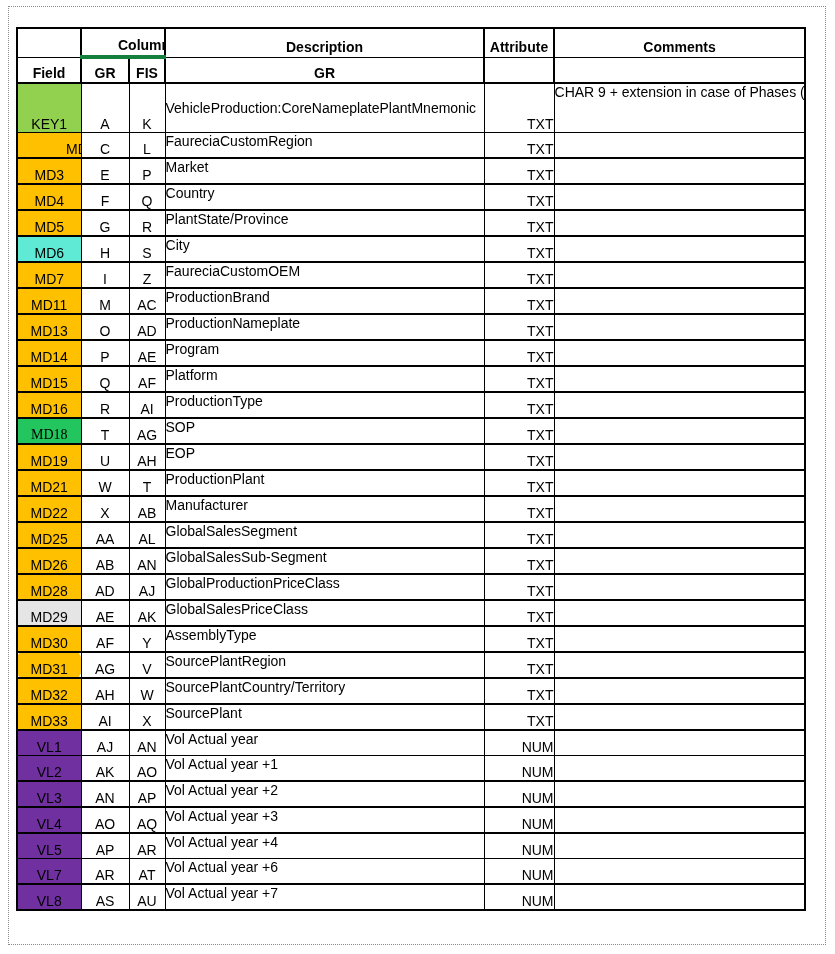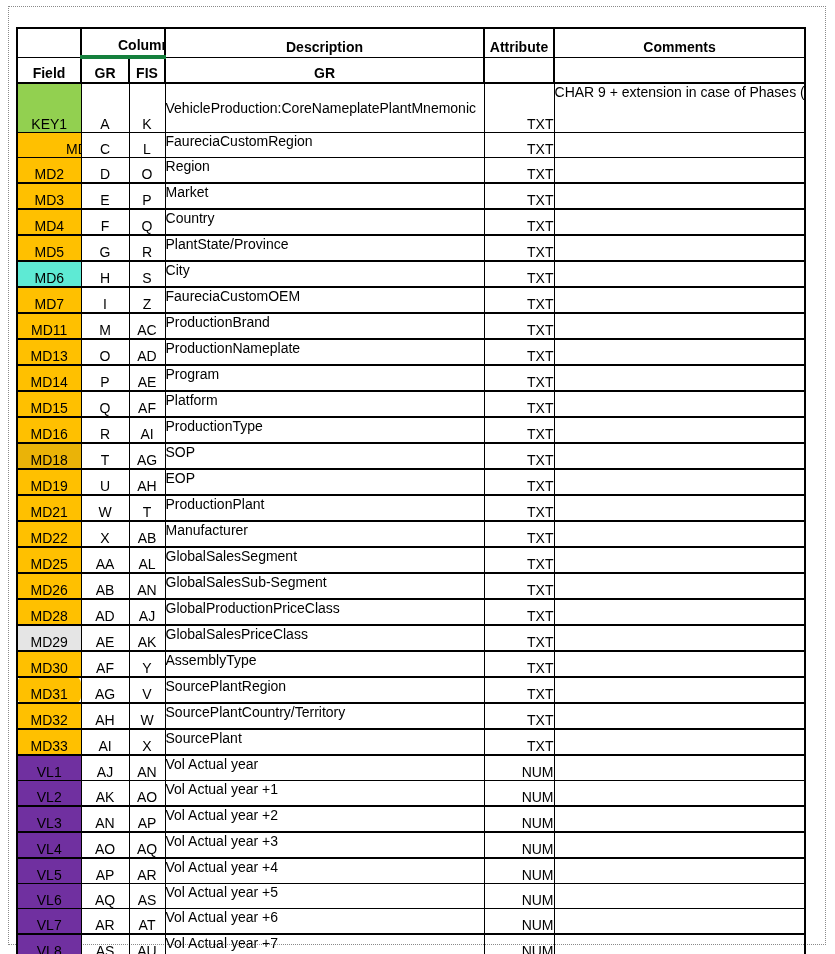--- a/index.html
+++ b/index.html
@@ -81,28 +81,20 @@
     <td class="comm">CHAR 9 + extension in case of Phases (*_PH1 or *_PH2)</td>
   </tr>
       <tr class="row thin">
     <td class="field f-md" style="background: rgb(255, 192, 0); padding-left: 48px;">MD1</td>
     <td class="gr">C</td>
     <td class="fis">L</td>
     <td class="desc">FaureciaCustomRegion</td>
     <td class="attr">TXT</td>
     <td class="comm"></td>
   </tr>
-      <tr class="row thin">
-    <td class="field f-md" style="background: rgb(255, 192, 0);">MD2</td>
-    <td class="gr">D</td>
-    <td class="fis">O</td>
-    <td class="desc">Region</td>
-    <td class="attr">TXT</td>
-    <td class="comm"></td>
-  </tr>
       <tr class="row">
     <td class="field f-md" style="background: rgb(255, 192, 0);">MD3</td>
     <td class="gr">E</td>
     <td class="fis">P</td>
     <td class="desc">Market</td>
     <td class="attr">TXT</td>
     <td class="comm"></td>
   </tr>
       <tr class="row">
     <td class="field f-md" style="background: rgb(255, 192, 0);">MD4</td>
@@ -170,21 +162,21 @@
   </tr>
       <tr class="row">
     <td class="field f-md" style="background: rgb(255, 192, 0);">MD16</td>
     <td class="gr">R</td>
     <td class="fis">AI</td>
     <td class="desc">ProductionType</td>
     <td class="attr">TXT</td>
     <td class="comm"></td>
   </tr>
       <tr class="row">
-    <td class="field f-md" style="background: #eab308;">MD18</td>
+    <td class="field f-md" style="background: #22c55e; font-family: Liberation Serif, serif;">MD18</td>
     <td class="gr">T</td>
     <td class="fis">AG</td>
     <td class="desc">SOP</td>
     <td class="attr">TXT</td>
     <td class="comm"></td>
   </tr>
       <tr class="row">
     <td class="field f-md" style="background: rgb(255, 192, 0);">MD19</td>
     <td class="gr">U</td>
     <td class="fis">AH</td>
@@ -306,28 +298,20 @@
   </tr>
       <tr class="row">
     <td class="field f-vl" style="background: rgb(112, 48, 160);">VL5</td>
     <td class="gr">AP</td>
     <td class="fis">AR</td>
     <td class="desc">Vol Actual year +4</td>
     <td class="attr">NUM</td>
     <td class="comm"></td>
   </tr>
       <tr class="row thin">
-    <td class="field f-vl" style="background: rgb(112, 48, 160);">VL6</td>
-    <td class="gr">AQ</td>
-    <td class="fis">AS</td>
-    <td class="desc">Vol Actual year +5</td>
-    <td class="attr">NUM</td>
-    <td class="comm"></td>
-  </tr>
-      <tr class="row thin">
     <td class="field f-vl" style="background: rgb(112, 48, 160);">VL7</td>
     <td class="gr">AR</td>
     <td class="fis">AT</td>
     <td class="desc">Vol Actual year +6</td>
     <td class="attr">NUM</td>
     <td class="comm"></td>
   </tr>
       <tr class="row">
     <td class="field f-vl" style="background: rgb(112, 48, 160);">VL8</td>
     <td class="gr">AS</td>

